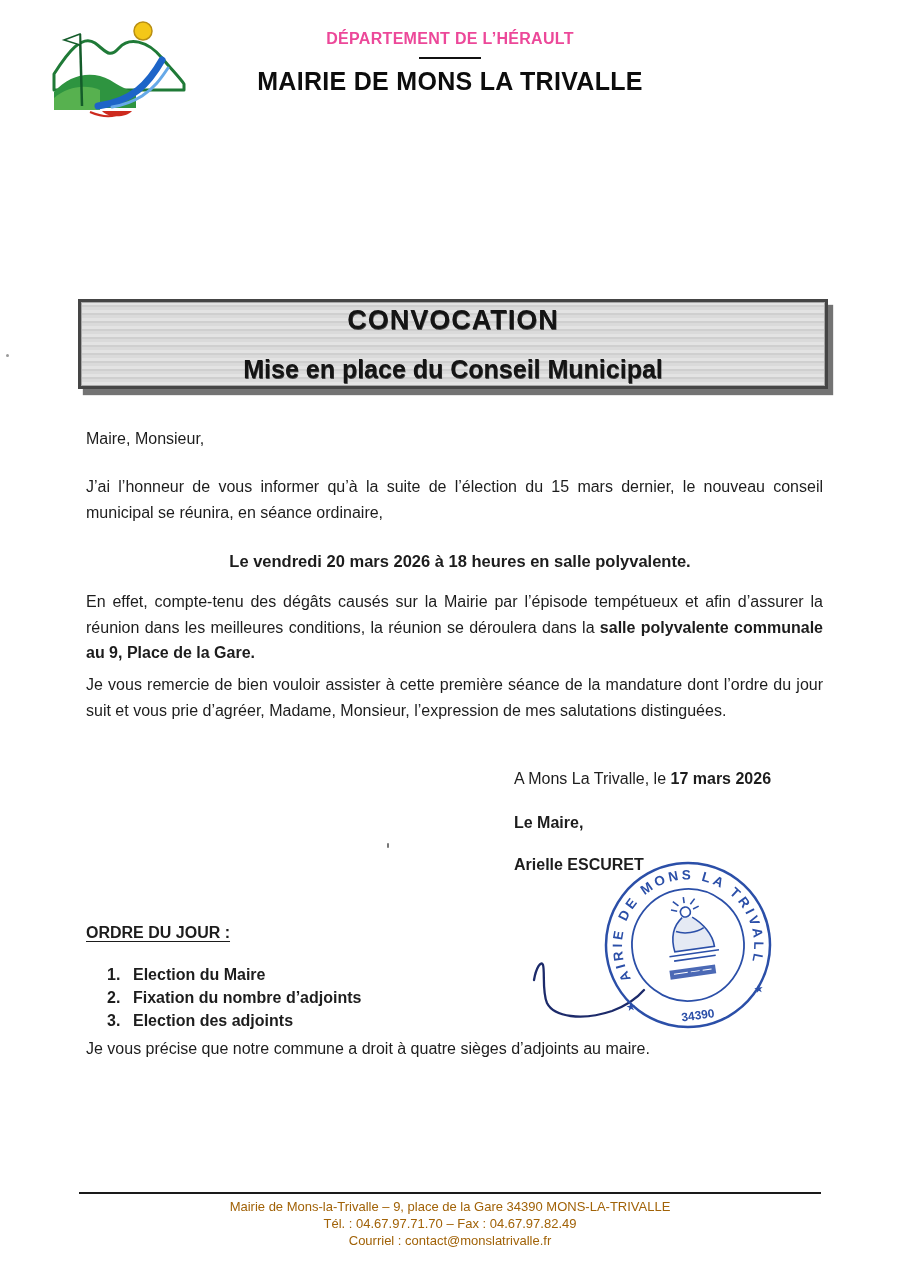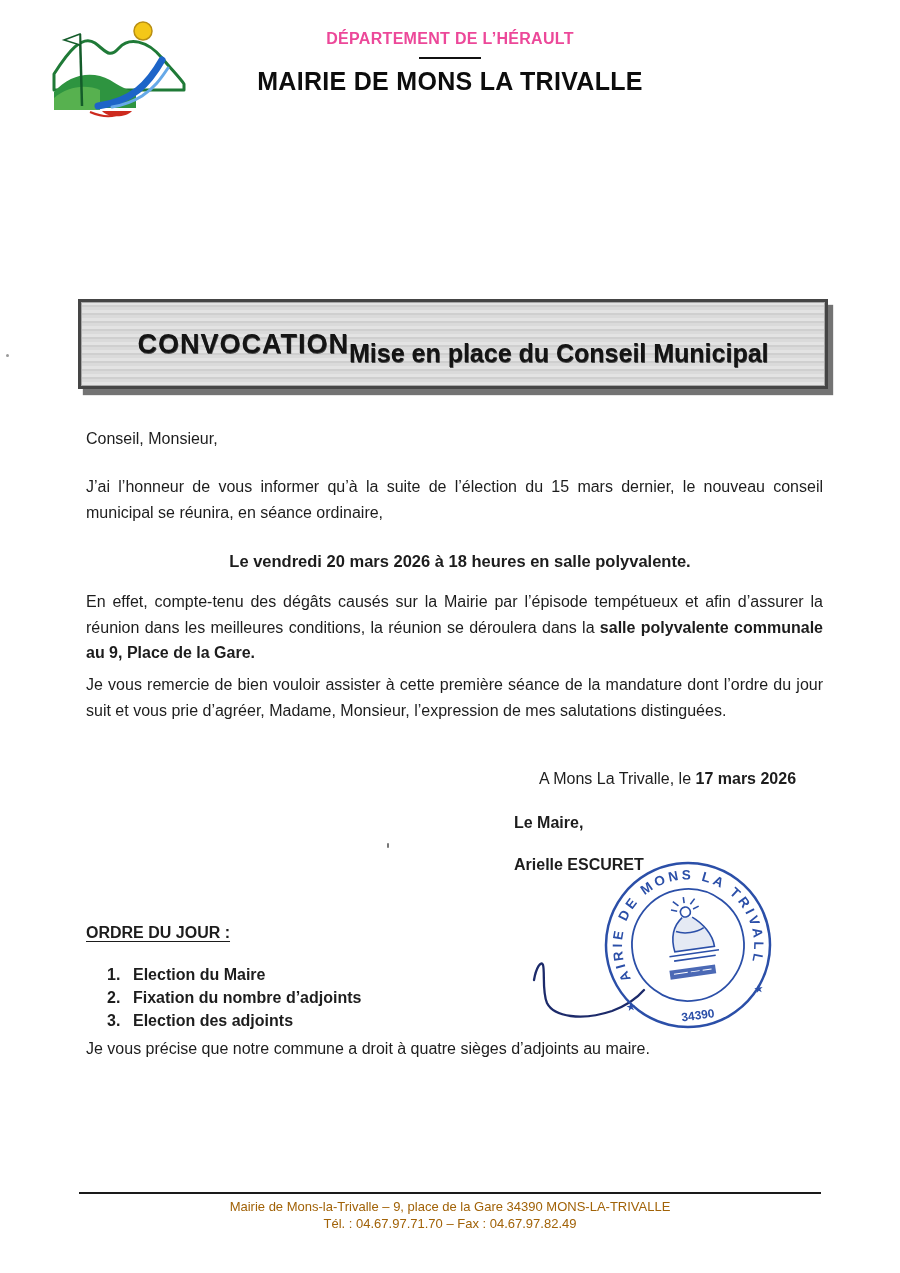--- a/index.html
+++ b/index.html
@@ -16,33 +16,33 @@
   .letterhead { position:absolute; left:0; top:30px; width:900px; text-align:center; }
   .dept { font-size:16px; font-weight:bold; letter-spacing:0.3px; color:#ec4899; }
   .dept-rule { width:62px; border-top:2px solid #111; margin:9px auto 8px auto; }
   .mairie { font-size:25px; font-weight:bold; color:#0d0d0d; letter-spacing:0.3px; }
 
   .title-box {
     position:absolute; left:78px; top:299px; width:744px; height:84px;
     background: repeating-linear-gradient(180deg, #e3e3e3 0 3px, #cfcfcf 3px 5px, #dadada 5px 8px);
     border:3px solid #454545;
     box-shadow: 5px 6px 1px rgba(80,80,80,0.8), inset 0 0 0 1px #a8a8a8;
-    display:flex; flex-direction:row; align-items:center; justify-content:center;
+    display:flex; flex-direction:column; align-items:center; justify-content:center;
   }
   .title-line1 { font-size:27px; font-weight:bold; color:#141414; letter-spacing:1px; text-shadow:0.5px 0.5px 0 #4a4a4a; }
   .title-line2 { font-size:25px; font-weight:bold; color:#141414; margin-top:19px; text-shadow:0.5px 0.5px 0 #4a4a4a; }
 
   .salutation { position:absolute; left:86px; top:430px; font-size:16px; margin:0; }
   .para { position:absolute; left:86px; width:737px; font-size:16px; line-height:25.5px; text-align:justify; margin:0; }
   .para1 { top:474px; }
   .para2 { top:589px; }
   .para3 { top:672px; }
   .meeting { position:absolute; left:0; top:542px; width:900px; text-align:center; font-size:16.5px; font-weight:bold; margin:10px; }
 
-  .dateline { position:absolute; left:539px; top:770px; font-size:16px; }
+  .dateline { position:absolute; left:514px; top:770px; font-size:16px; }
   .lemaire  { position:absolute; left:514px; top:814px; font-size:16px; font-weight:bold; }
   .signame  { position:absolute; left:514px; top:856px; font-size:16px; font-weight:bold; }
 
   .stamp-sig { position:absolute; left:518px; top:850px; width:285px; height:195px; }
 
   .ordre { position:absolute; left:86px; top:924px; font-size:16px; font-weight:bold; text-decoration:underline; text-underline-offset:3px; }
   .agenda { position:absolute; left:107px; top:966px; }
   .agenda-row { display:flex; font-size:16px; font-weight:bold; margin-bottom:5px; line-height:18px; }
   .agenda-num { width:26px; }
 
@@ -79,21 +79,21 @@
     <div class="dept">DÉPARTEMENT DE L’HÉRAULT</div>
     <div class="dept-rule"></div>
     <div class="mairie">MAIRIE DE MONS LA TRIVALLE</div>
   </div>
 
   <div class="title-box">
     <div class="title-line1">CONVOCATION</div>
     <div class="title-line2">Mise en place du Conseil Municipal</div>
   </div>
 
-  <p class="salutation">Conseil, Monsieur,</p>
+  <p class="salutation">Maire, Monsieur,</p>
   <p class="para para1">J’ai l’honneur de vous informer qu’à la suite de l’élection du 15 mars dernier, le nouveau conseil municipal se réunira, en séance ordinaire,</p>
   <p class="meeting">Le vendredi 20 mars 2026 à 18 heures en salle polyvalente.</p>
   <p class="para para2"><span>En effet, compte-tenu des dégâts causés sur la Mairie par l’épisode tempétueux et afin d’assurer la réunion dans les meilleures conditions, la réunion se déroulera dans la </span><strong>salle polyvalente communale au 9, Place de la Gare.</strong></p>
   <p class="para para3">Je vous remercie de bien vouloir assister à cette première séance de la mandature dont l’ordre du jour suit et vous prie d’agréer, Madame, Monsieur, l’expression de mes salutations distinguées.</p>
 
   <div class="dateline"><span>A Mons La Trivalle, le </span><strong>17 mars 2026</strong></div>
   <div class="lemaire">Le Maire,</div>
   <div class="signame">Arielle ESCURET</div>
 
   <svg class="stamp-sig" viewBox="0 0 285 195">
@@ -137,18 +137,19 @@
       <span>Election des adjoints</span>
     </div>
   </div>
 
   <p class="closing">Je vous précise que notre commune a droit à quatre sièges d’adjoints au maire.</p>
 
   <div class="footer-rule"></div>
   <div class="footer">
     <div>Mairie de Mons-la-Trivalle – 9, place de la Gare 34390 MONS-LA-TRIVALLE</div>
     <div>Tél. : 04.67.97.71.70 – Fax : 04.67.97.82.49</div>
+    <div>Courriel : contact@monslatrivalle.fr</div>
   </div>
 
   <div class="artifact artifact-1"></div>
   <div class="artifact artifact-2"></div>
 
 </div>
 
 </body></html>

